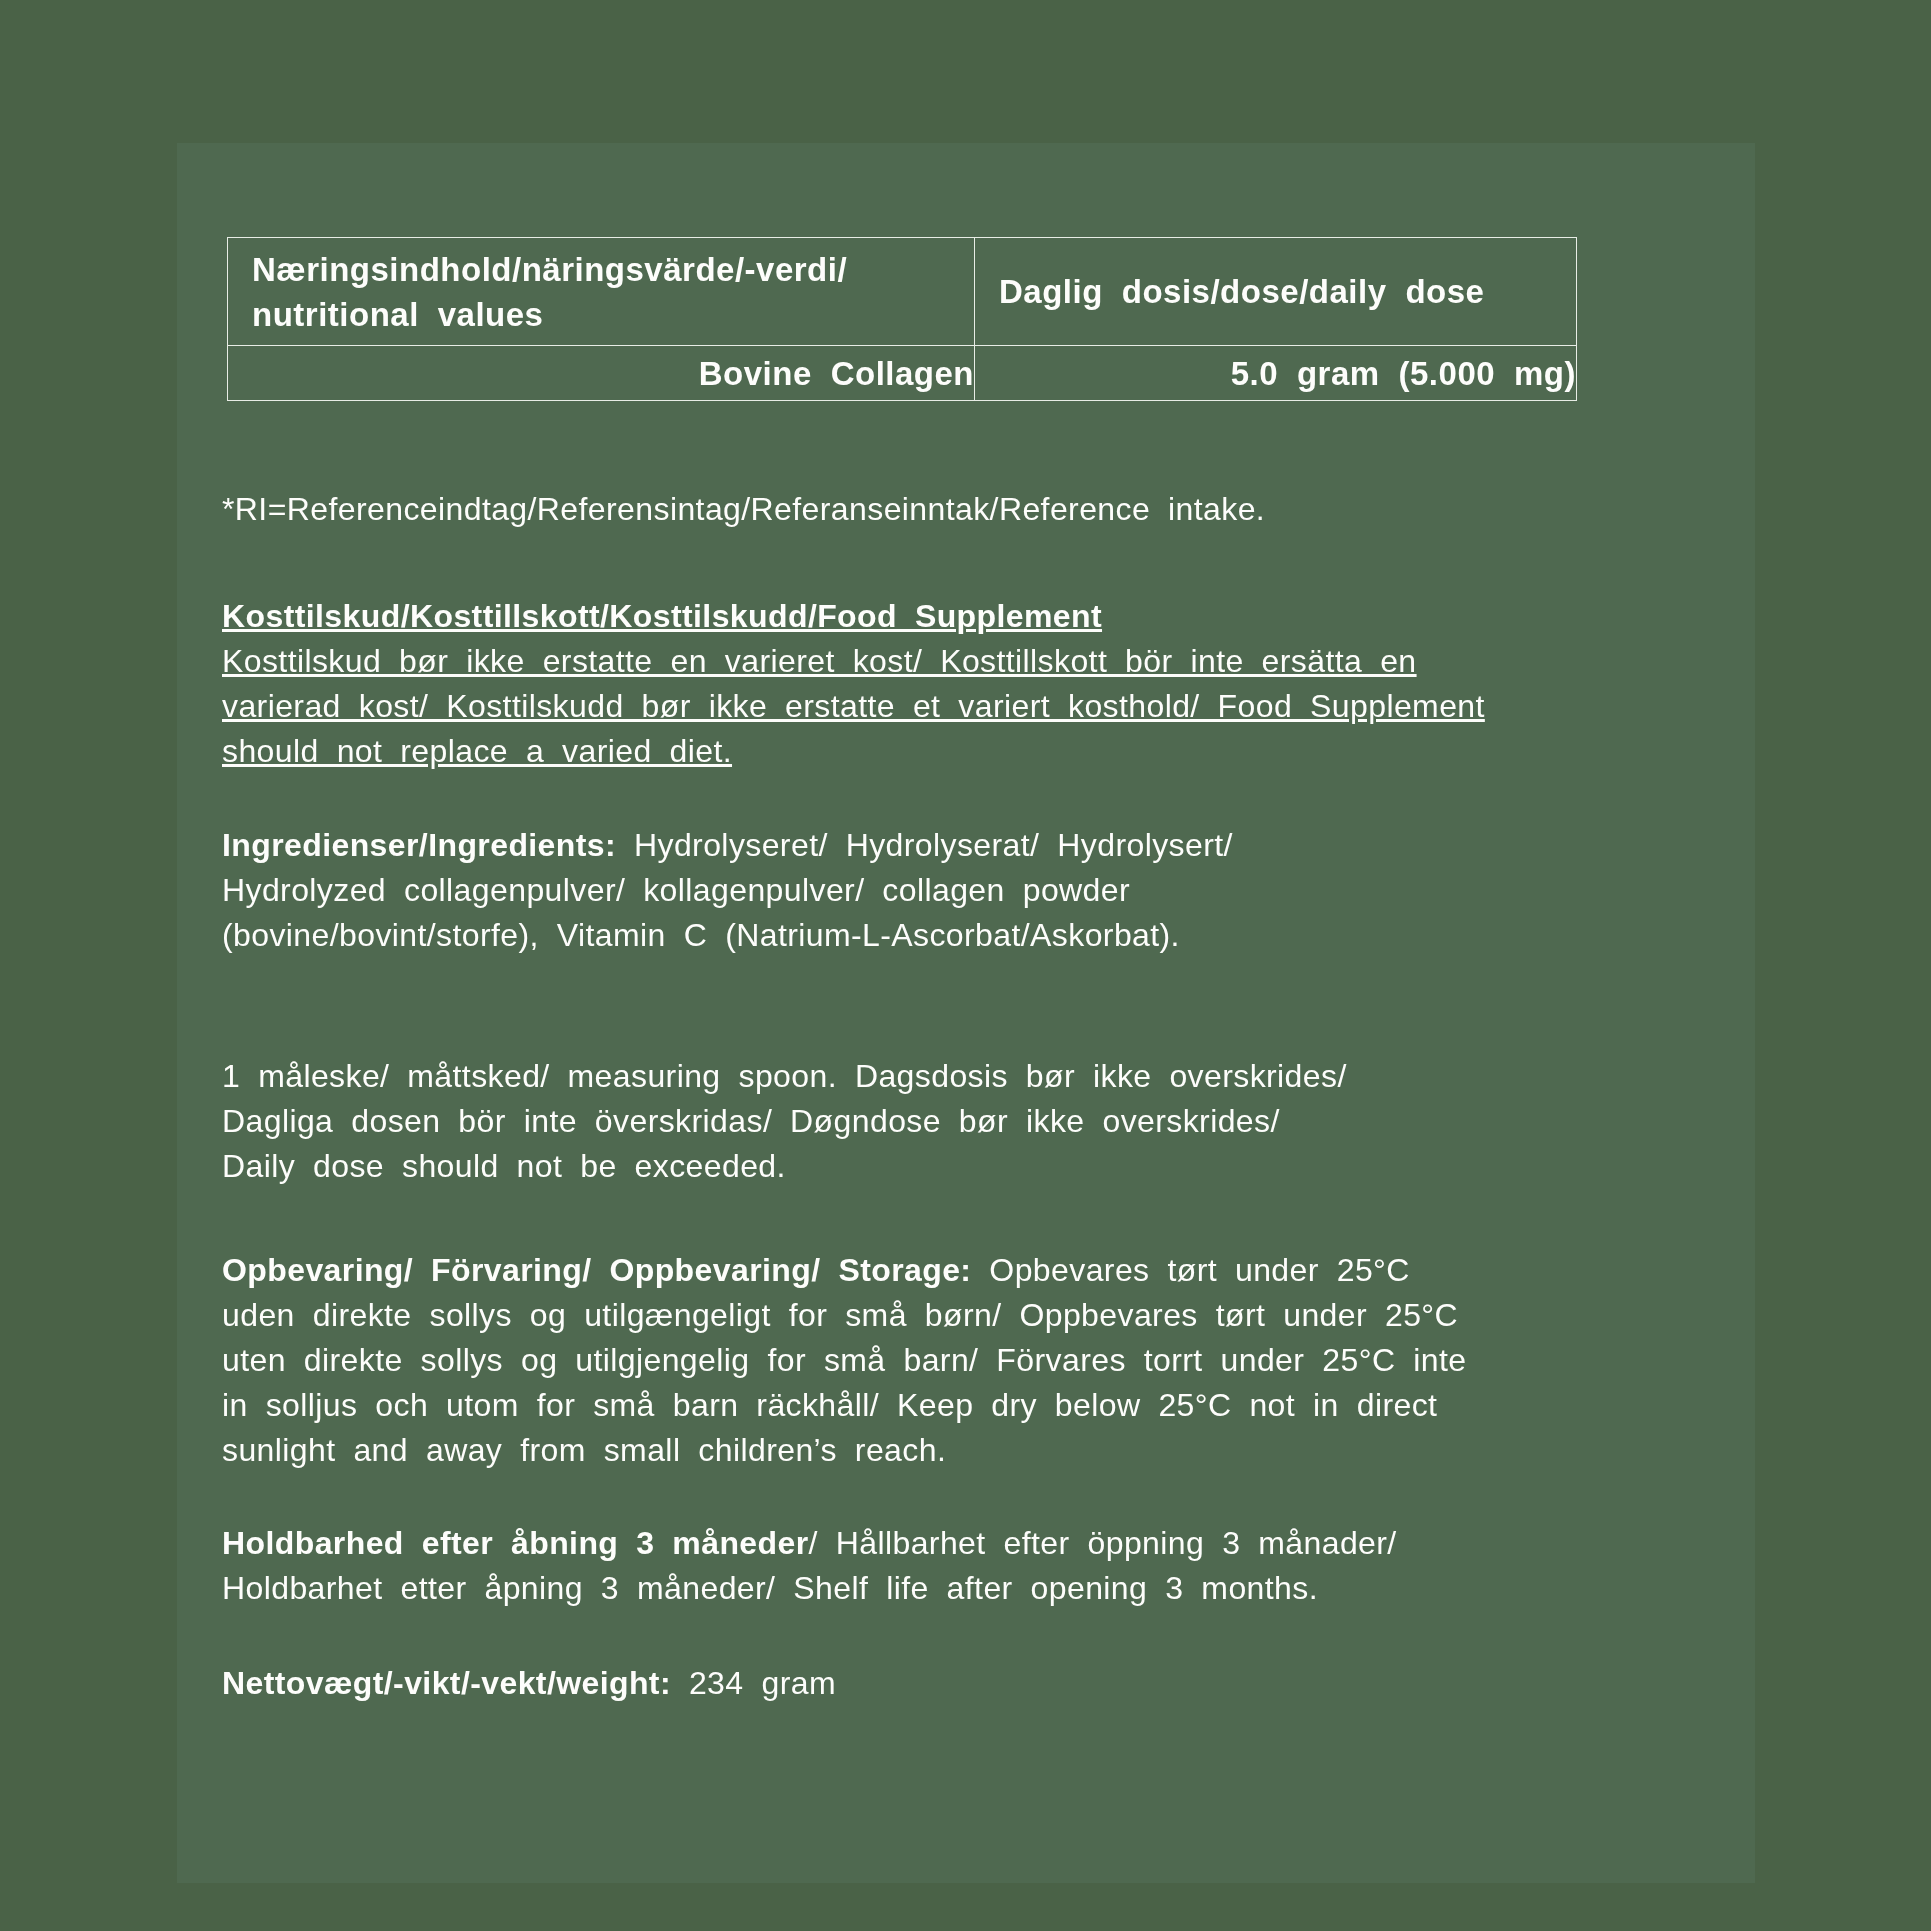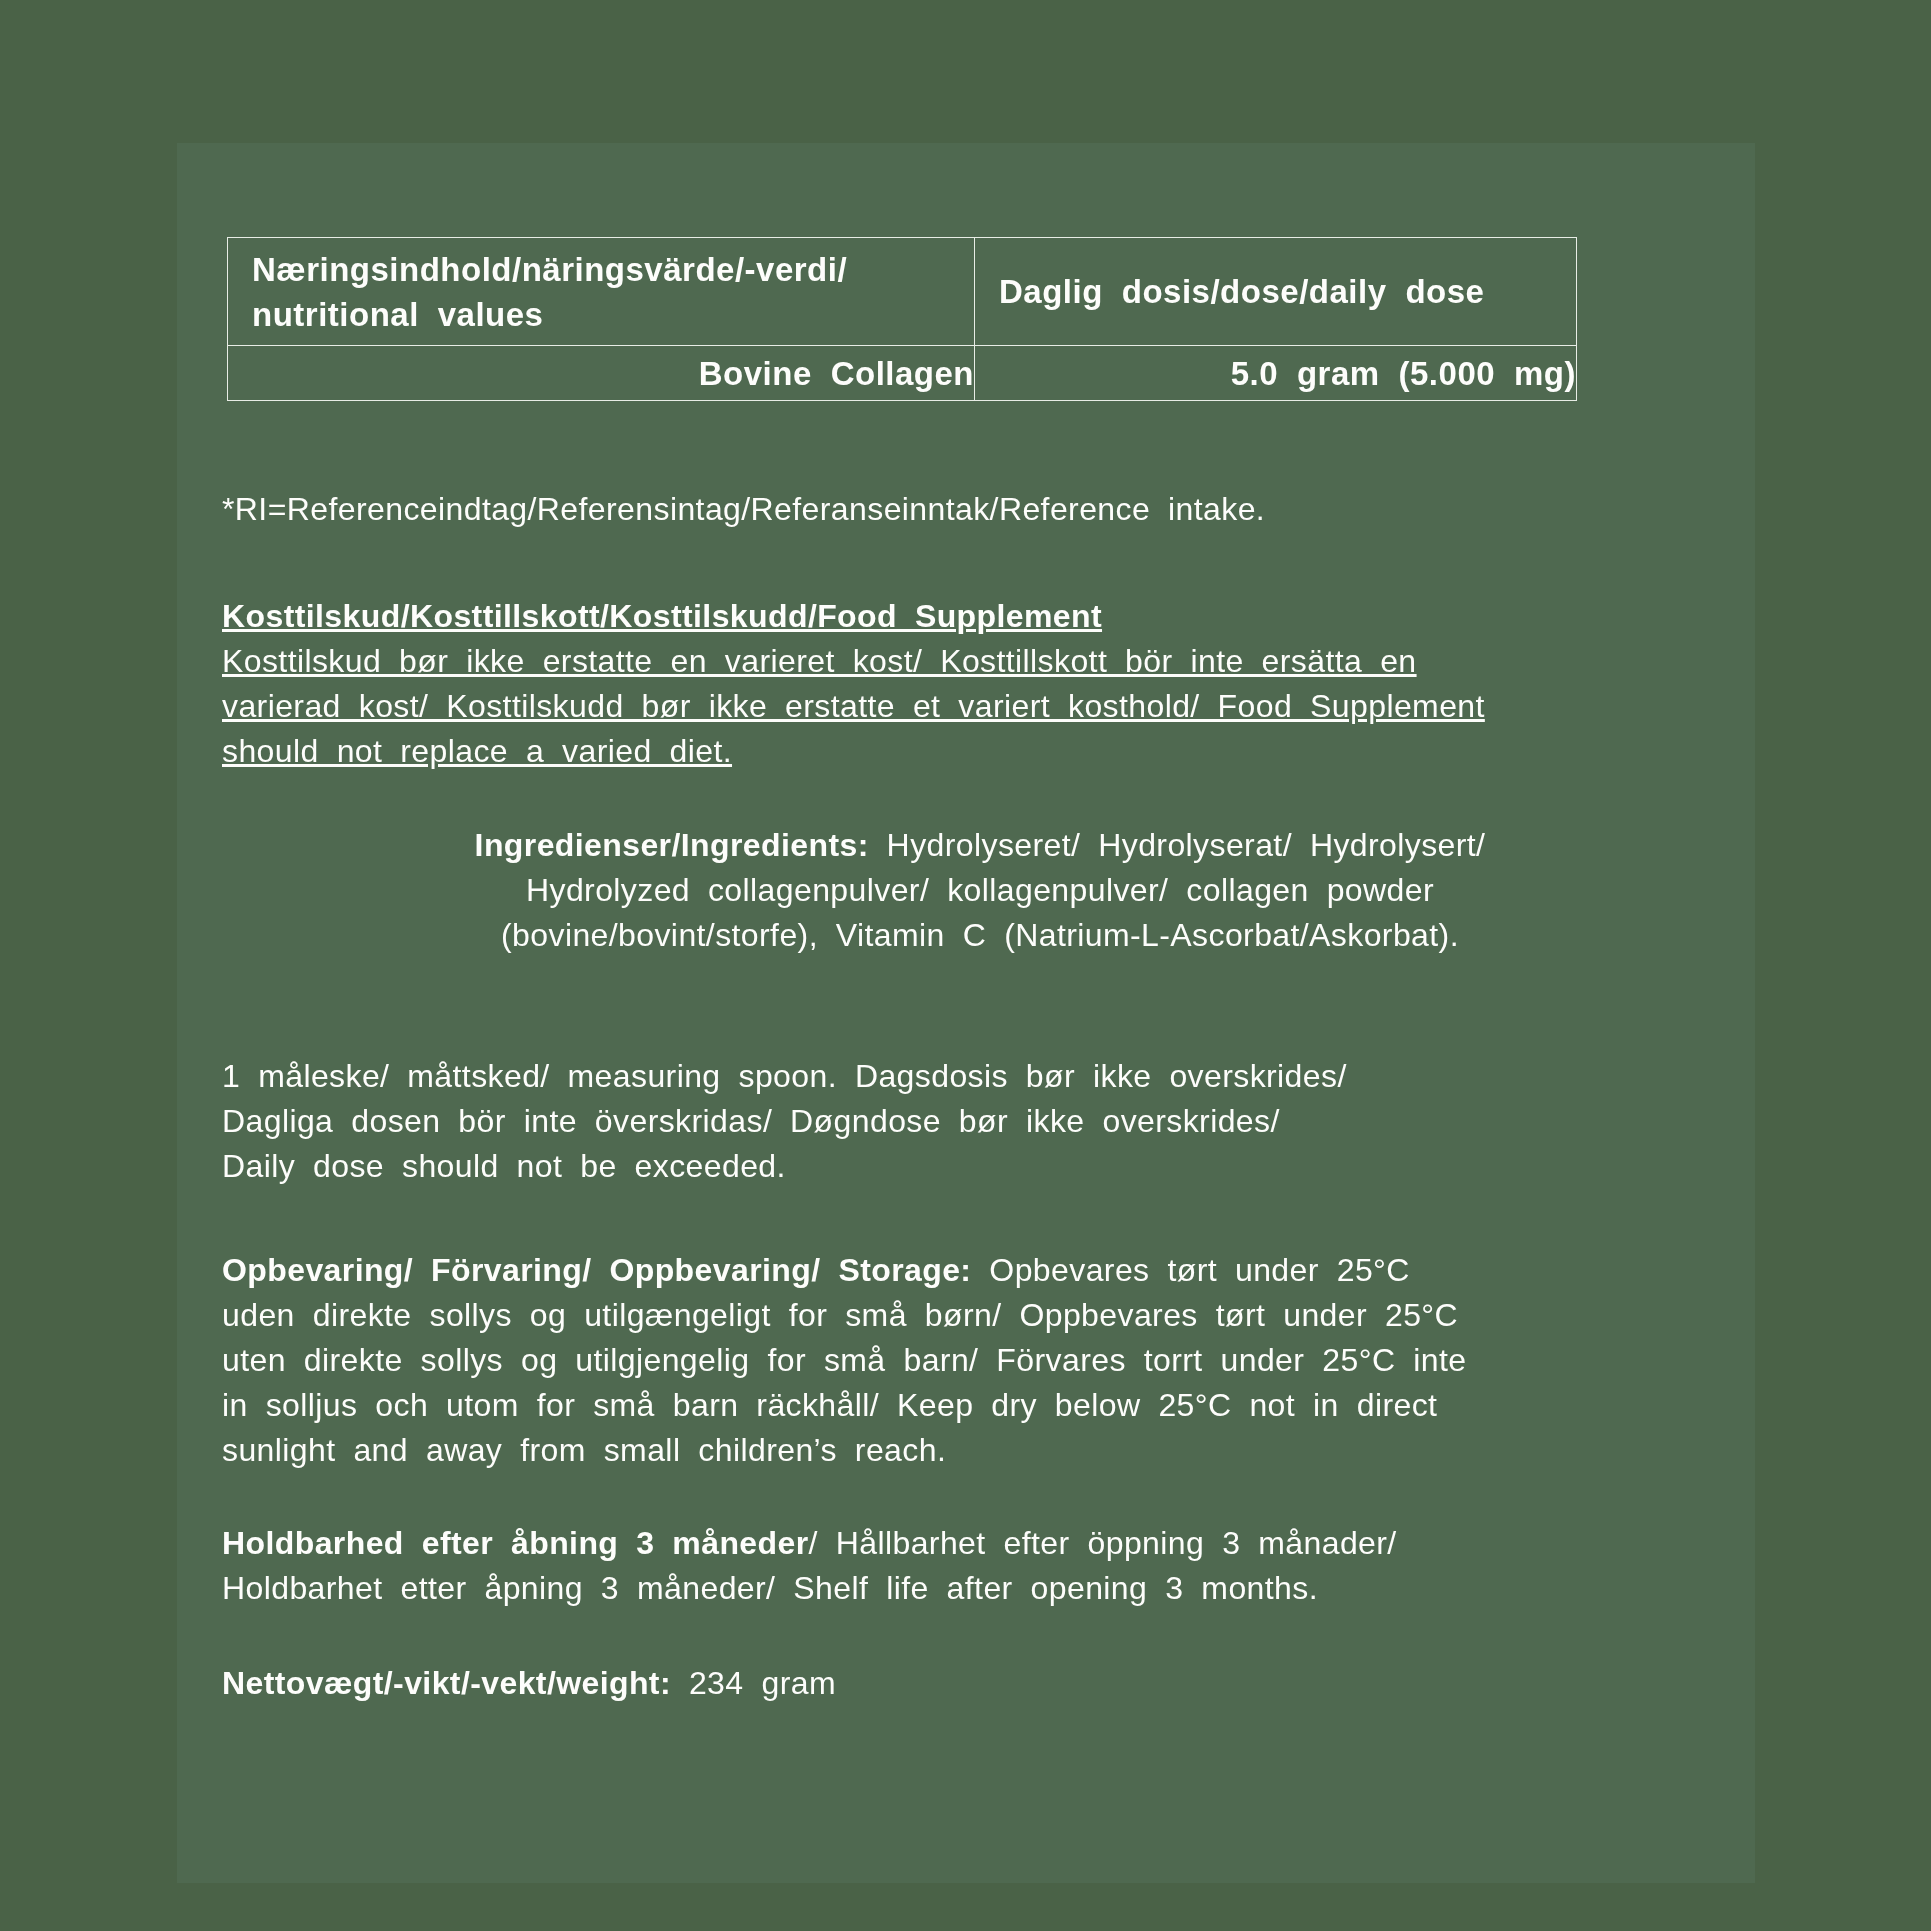--- a/index.html
+++ b/index.html
@@ -56,21 +56,21 @@
     margin: 8px;
     font-size: 32px;
     line-height: 45px;
     letter-spacing: 0.4px;
     word-spacing: 0.27em;
   }
   .para b { font-weight: bold; }
   .para span, .para b { white-space: pre-line; }
   .pos-ri       { top: 479px; }
   .pos-supp     { top: 586px; text-decoration: underline; }
-  .pos-ingr     { top: 815px; text-align: center; }
+  .pos-ingr     { top: 815px; }
   .pos-dose     { top: 1001px; }
   .pos-storage  { top: 1240px; }
   .pos-shelf    { top: 1513px; }
   .pos-weight   { top: 1653px; }
 </style>
 </head>
 <body>
 
 <div class="panel"></div>
 

